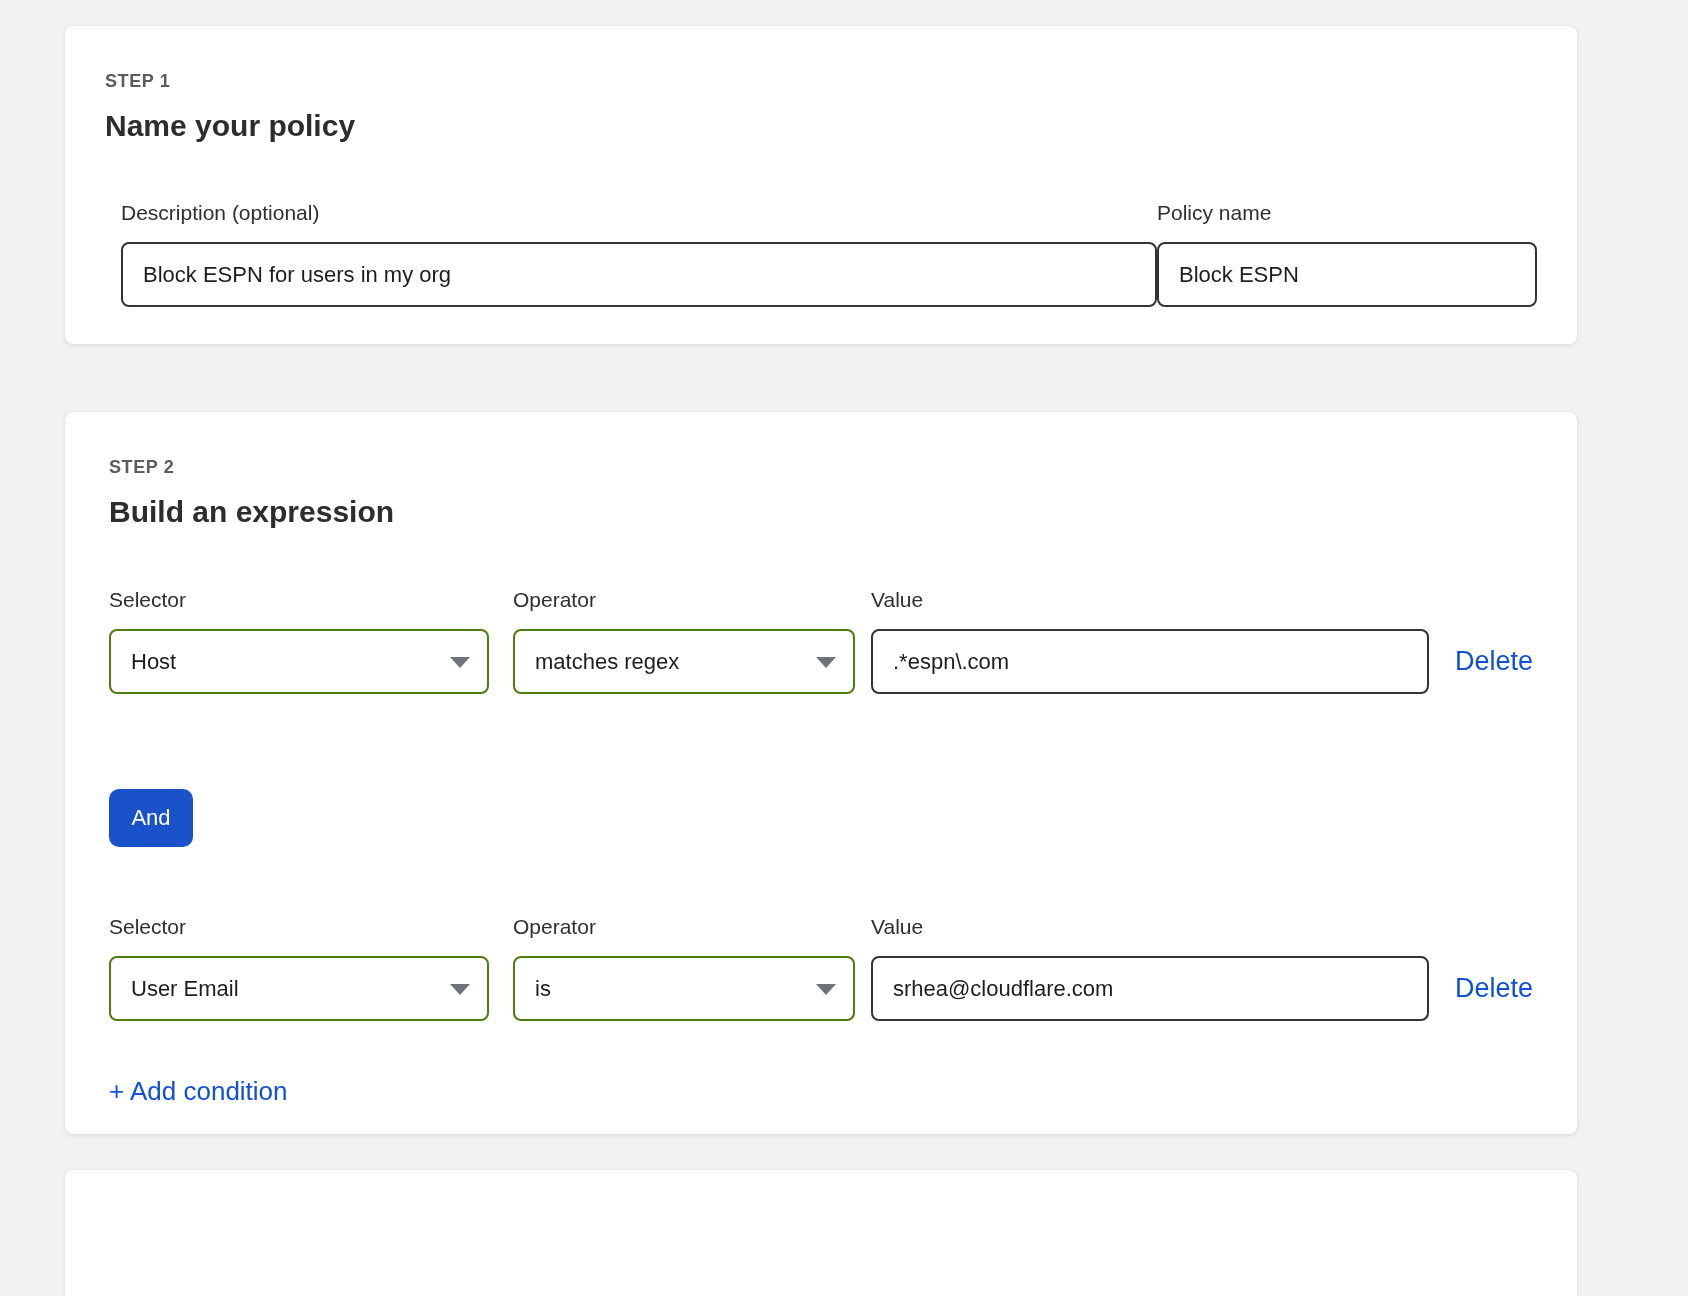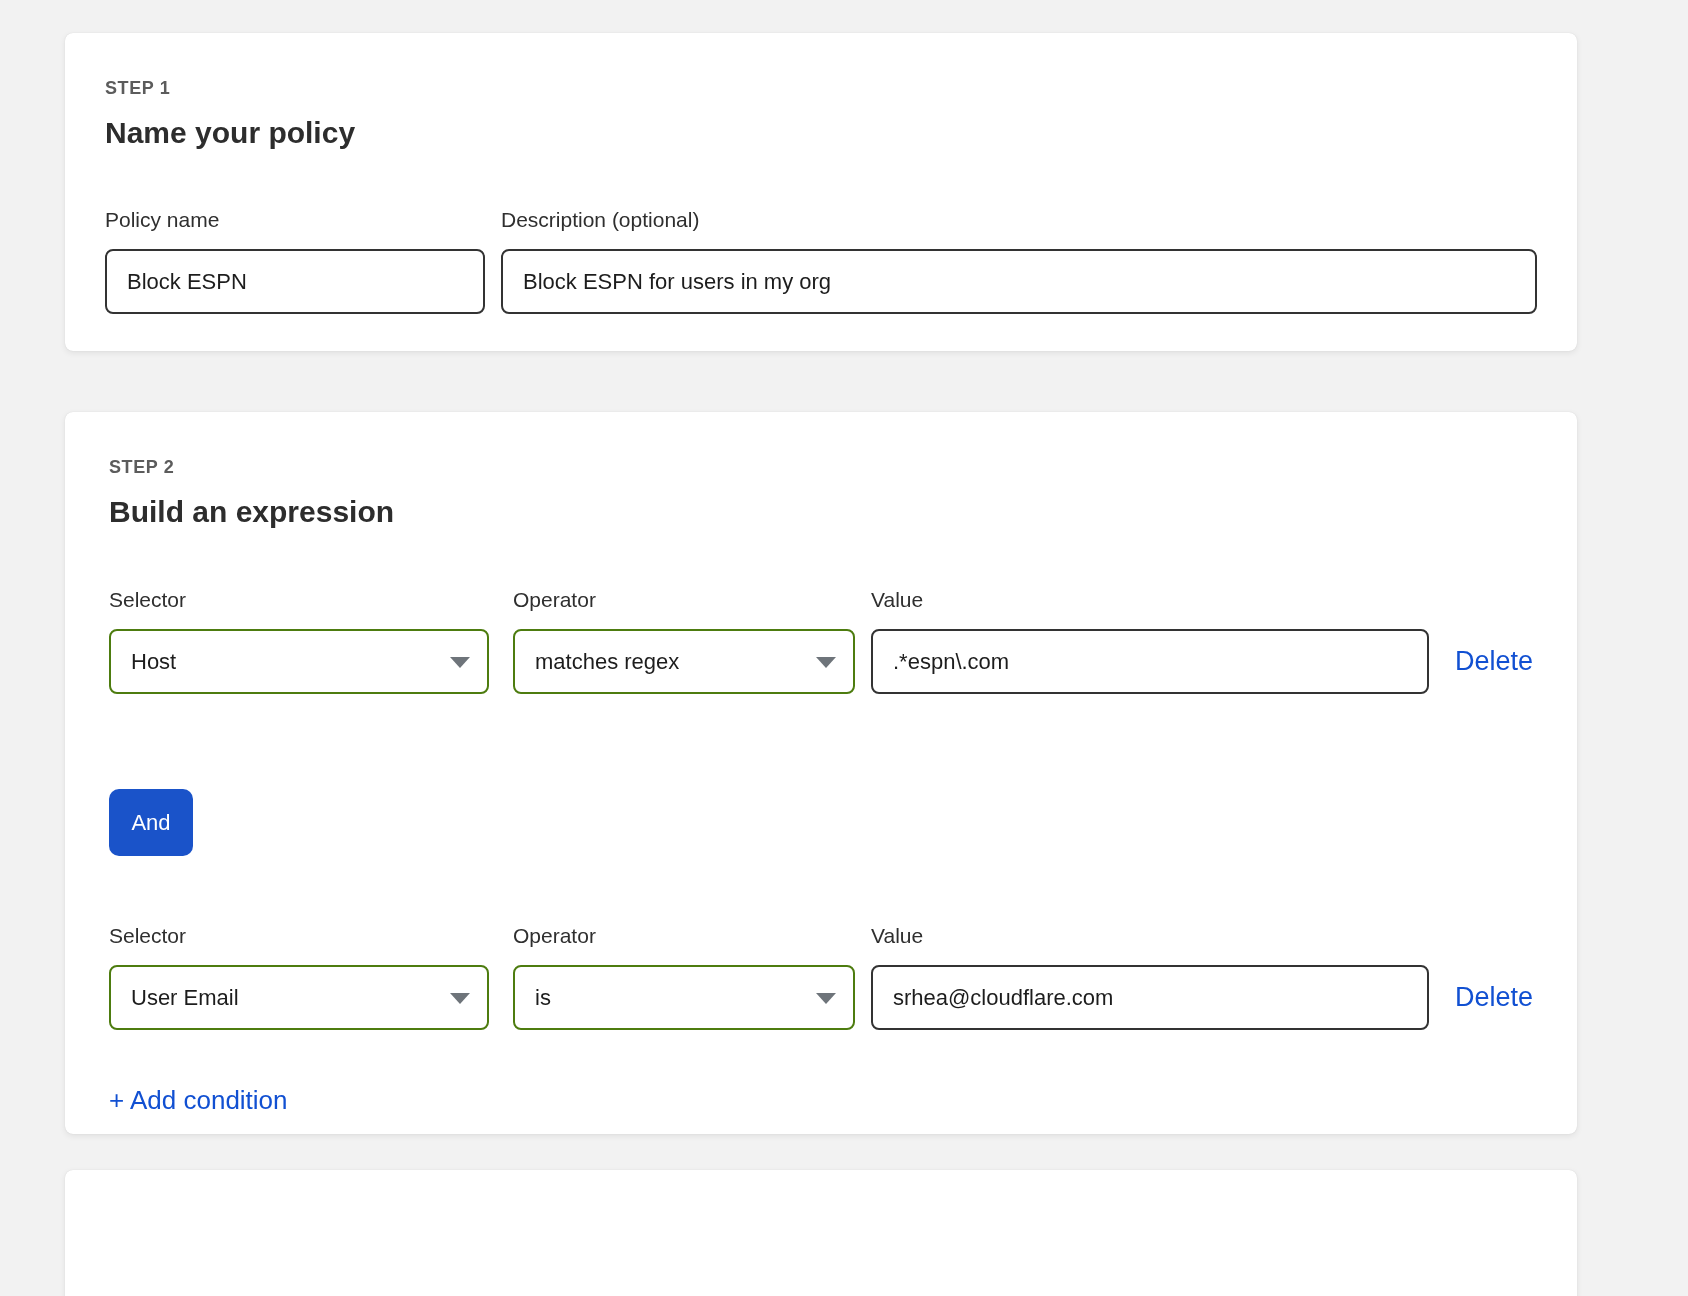--- a/index.html
+++ b/index.html
@@ -11,21 +11,21 @@
   }
   .card {
     position:absolute;
     left:65px;
     width:1512px;
     background:#ffffff;
     border-radius:8px;
     box-shadow:0 0 1px rgba(0,0,0,.14), 0 2px 6px rgba(0,0,0,.08);
     padding:45px 40px 0 40px;
   }
-  #card-step1 { top:33px;  height:318px; }
+  #card-step1 { top:26px;  height:318px; }
   #card-step2 { top:412px; height:722px;padding-left:44px; }
   #card-step3 { top:1170px; height:300px; }
 
   .step-label {
     font-size:18px;
     font-weight:700;
     color:#5c5c5c;
     letter-spacing:.6px;
     line-height:20px;
   }
@@ -98,21 +98,21 @@
     cursor:pointer;
     align-self:flex-end;
     margin-left:26px;
     margin-bottom:17px;
     line-height:32px;
   }
   .and-button {
     display:block;
     margin-top:95px;
     width:84px;
-    height:67px;
+    height:58px;
     background:#1a53c9;
     color:#ffffff;
     border:none;
     border-radius:10px;
     font-family:inherit;
     font-size:22px;
     cursor:pointer;
   }
   .add-condition {
     display:inline-block;
@@ -124,27 +124,27 @@
     line-height:32px;
   }
 </style>
 </head>
 <body>
 
 <section class="card" id="card-step1">
   <div class="step-label">STEP 1</div>
   <h2 class="card-title">Name your policy</h2>
   <div class="fields-row">
+    <div class="field w-desc">
+      <label class="field-label">Description (optional)</label>
+      <input class="text-input" type="text" value="Block ESPN for users in my org" style="">
+    </div>
     <div class="field w-policy">
       <label class="field-label">Policy name</label>
       <input class="text-input" type="text" value="Block ESPN" style="">
-    </div>
-    <div class="field w-desc">
-      <label class="field-label">Description (optional)</label>
-      <input class="text-input" type="text" value="Block ESPN for users in my org" style="">
     </div>
   </div>
 </section>
 
 <section class="card" id="card-step2">
   <div class="step-label">STEP 2</div>
   <h2 class="card-title">Build an expression</h2>
 
   
   <div class="fields-row cond-row">

